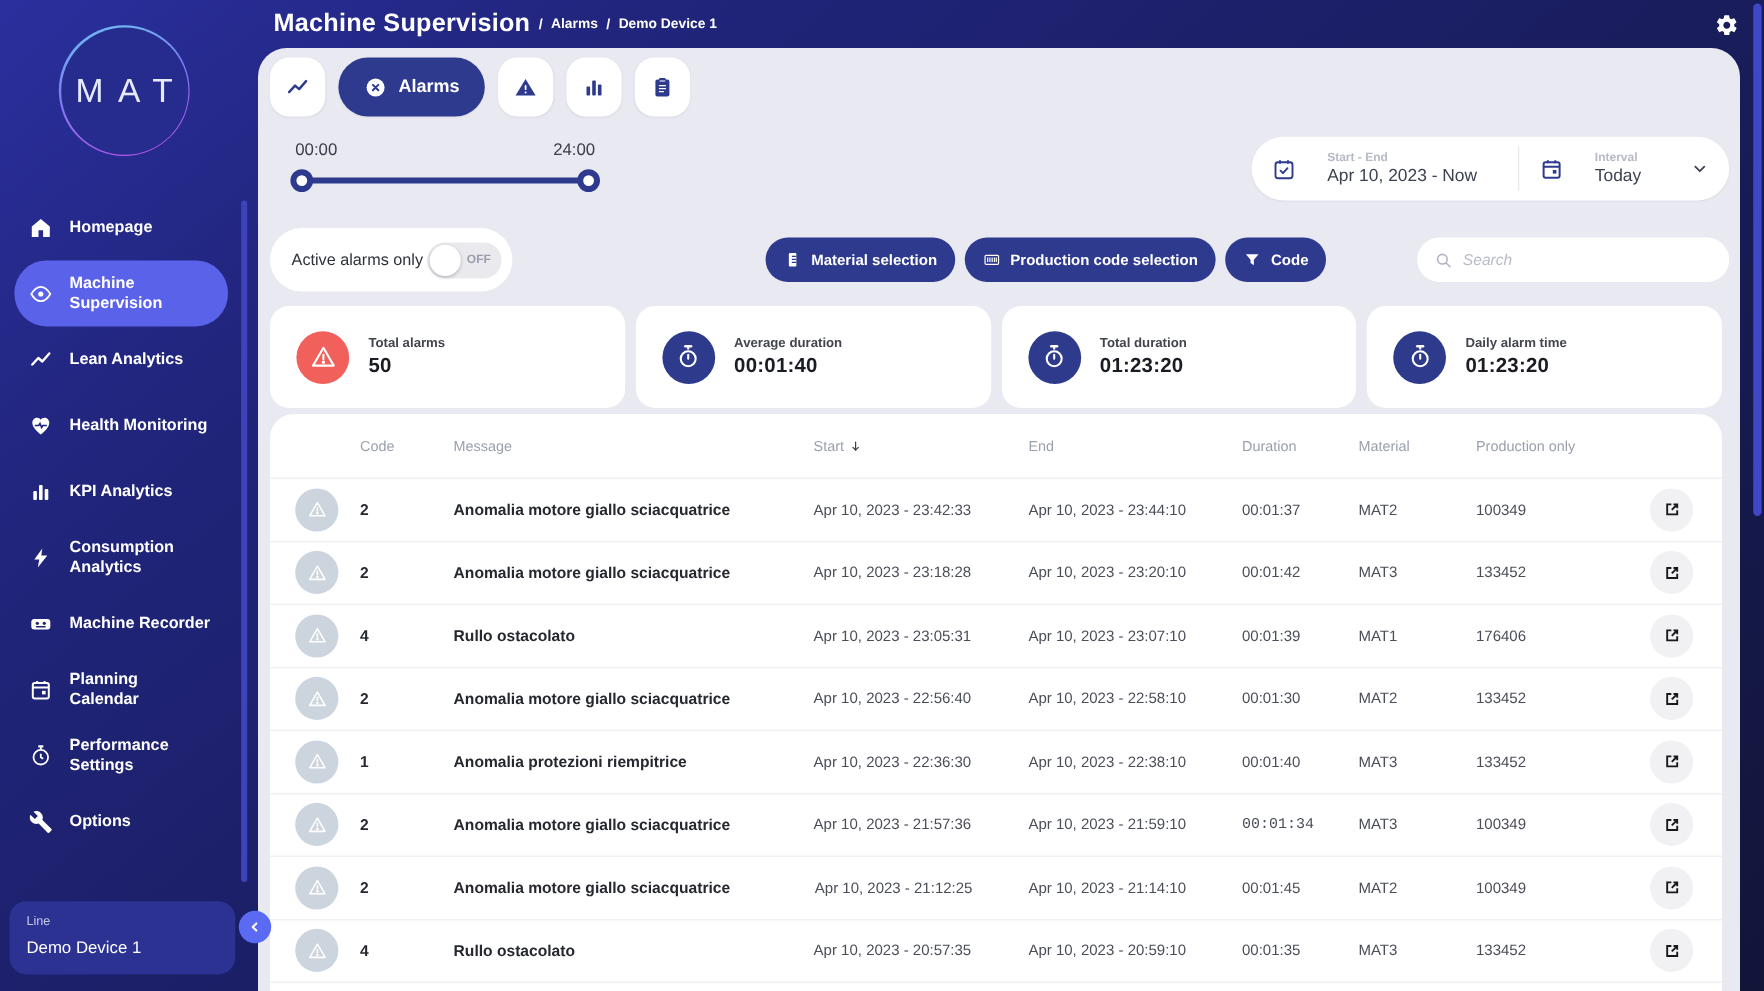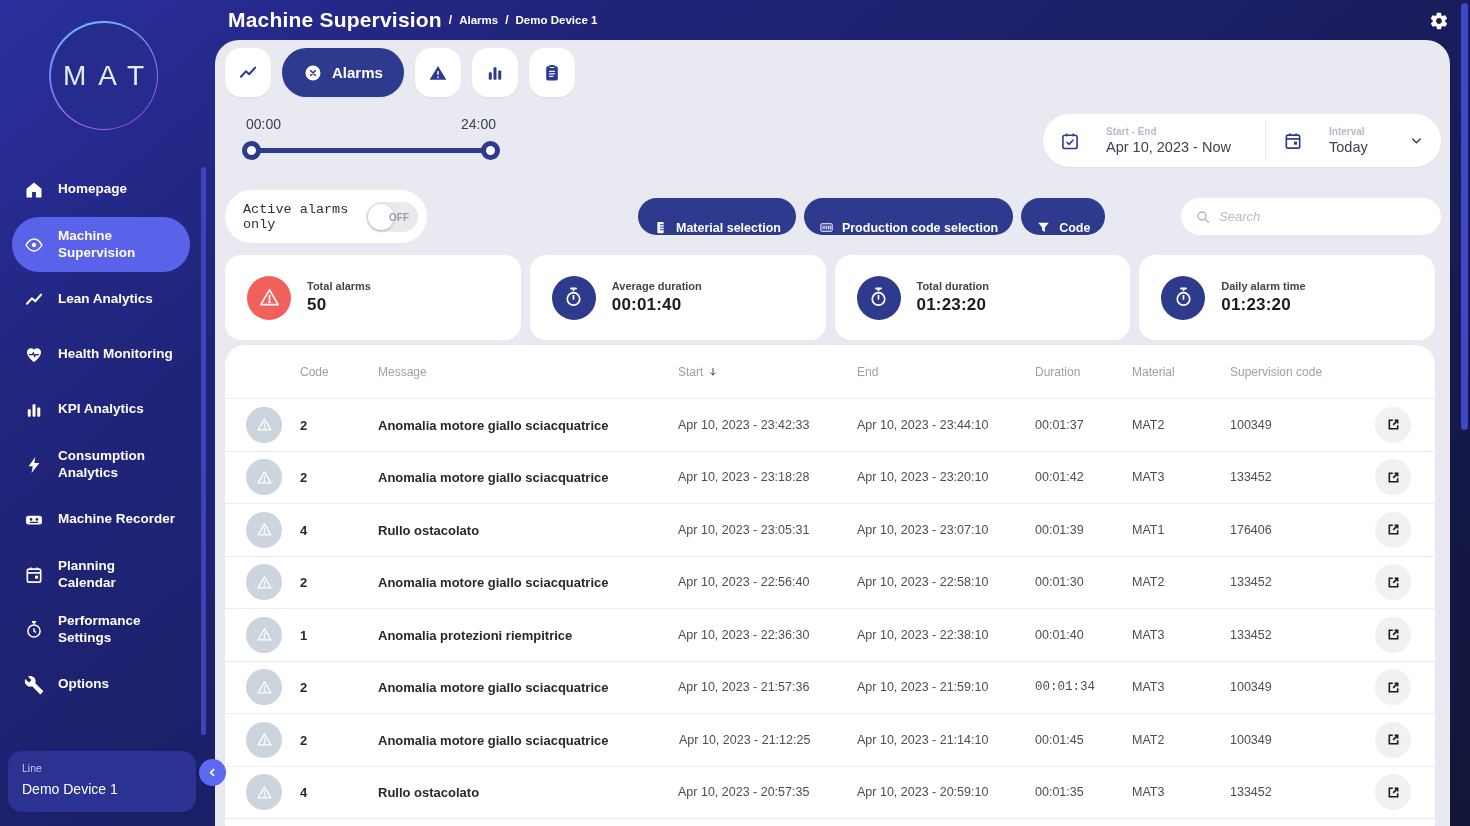--- a/index.html
+++ b/index.html
@@ -62,29 +62,29 @@
   .datehalf{ display:flex; align-items:center; gap:26px; padding-left:17px; height:100%; cursor:pointer; }
   .datehalf.range{ width:222px; } .datehalf.interval{ flex:1; }
   .datehalf .ic.blue{ width:20px; height:20px; color:#2d3a8e; flex:none; }
   .vdiv{ width:1px; height:37px; background:#e7e7ec; }
   .dlabel{ font-size:10px; color:#b6bac6; font-weight:600; }
   .dvalue{ font-size:14.5px; color:#3d4250; font-weight:500; margin-top:2px; }
   .ic.chev{ width:15px; height:15px; color:#3d4250; margin-left:auto; margin-right:17px; }
 
   .activecard{ position:absolute; left:10px; top:150px; width:202px; height:53px; background:#fff; border-radius:27px;
     display:flex; align-items:center; justify-content:space-between; padding:0 9px 0 18px; }
-  .atext{ font-size:13.5px; color:#2d3139;font-family:Liberation Mono, monospace; }
+  .atext{ font-size:13.5px; color:#2d3139; }
   .toggle{ position:relative; width:62px; height:30px; border-radius:15px; background:#e9e9ee; cursor:pointer; }
   .knob{ position:absolute; left:2px; top:2px; width:26px; height:26px; border-radius:50%; background:#fff;
     box-shadow:0 1px 3px rgba(0,0,0,.25); }
   .offtext{ position:absolute; right:9px; top:50%; transform:translateY(-50%); font-size:10px; font-weight:700; color:#9a9eab; }
 
   .fbtns{ position:absolute; left:423px; top:158px; display:flex; gap:8px; }
   .fbtn{ height:37px; border:none; border-radius:19px; background:#2d3a8e; color:#fff; cursor:pointer;
-    display:flex; align-items:flex-end; gap:8px; padding:0 15px; font-size:12.5px; font-weight:700; font-family:inherit; }
+    display:flex; align-items:center; gap:8px; padding:0 15px; font-size:12.5px; font-weight:700; font-family:inherit; }
   .fbtn .ic{ width:15px; height:15px; }
 
   .search{ position:absolute; left:966px; top:158px; width:260px; height:37px; background:#fff; border-radius:19px;
     display:flex; align-items:center; gap:8px; padding:0 14px; cursor:text; }
   .search .ic{ width:16px; height:16px; color:#b0b4c2; flex:none; }
   .search input{ border:none; outline:none; flex:1; min-width:0; font-size:13px; color:#3d4250; background:transparent; font-family:inherit; }
   .search input::placeholder{ color:#b9bcc8; font-style:italic; }
 
   .stats{ position:absolute; left:10px; top:215px; width:1210px; display:flex; gap:9px; }
   .stat{ flex:1; background:#fff; border-radius:16px; height:85px; display:flex; align-items:center; padding-left:22px; gap:16px; }
@@ -488,21 +488,21 @@
           <span class="th" style="left: 632px;">
             <span>End</span>
           </span>
           <span class="th" style="left: 810px;">
             <span>Duration</span>
           </span>
           <span class="th" style="left: 907px;">
             <span>Material</span>
           </span>
           <span class="th" style="left: 1005px;">
-            <span>Supervision code</span>
+            <span>Production only</span>
           </span>
         </div>
       <div id="tbody">
           <div class="trow">
             <span class="rowicon">
               <span class="ic">
                 <svg viewBox="0 0 24 24" fill="none" stroke="#fff" stroke-width="1.8" stroke-linejoin="round">
                   <path d="M12 4 L21 19.5 H3 Z"></path>
                   <line x1="12" y1="10" x2="12" y2="14" stroke-linecap="round"></line>
                   <circle cx="12" cy="16.6" r=".6" fill="#fff"></circle>

